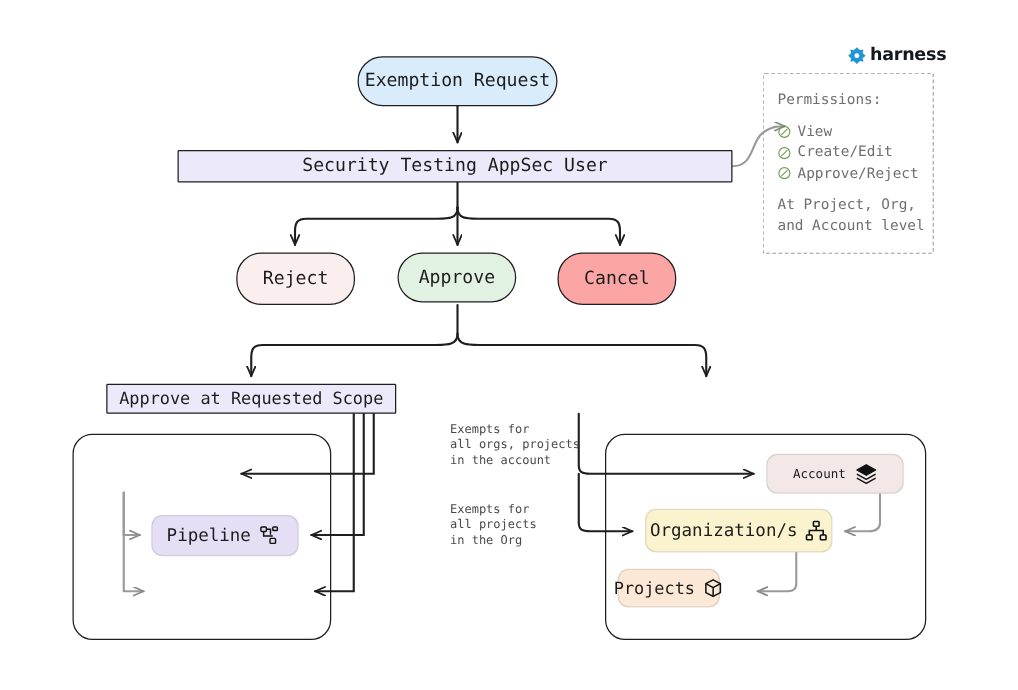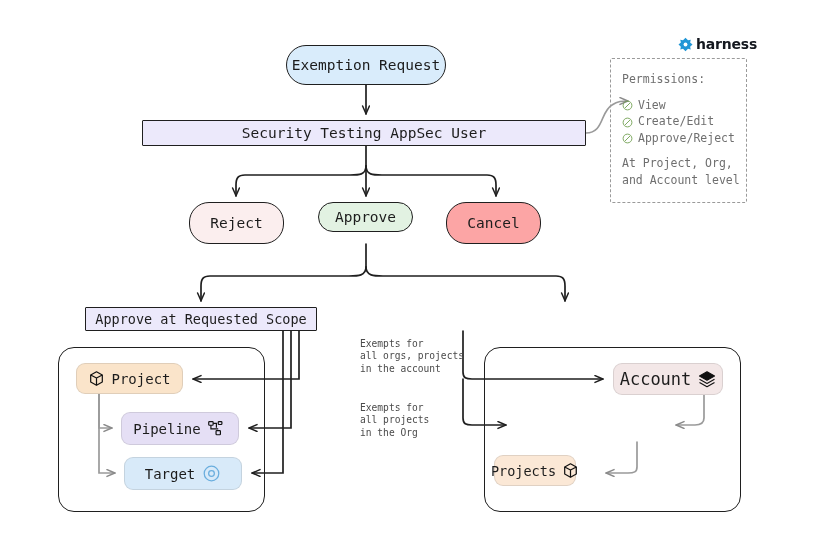--- a/index.html
+++ b/index.html
@@ -11,33 +11,33 @@
   .node{position:absolute;box-sizing:border-box;display:flex;align-items:center;
         justify-content:center;font-family:"DejaVu Sans Mono","Liberation Mono",monospace;
         color:#1c1c1c;white-space:nowrap;}
   .rnd{border:1.6px solid #1f1f1f;border-radius:20px;}
   .sq{border:1.6px solid #1f1f1f;border-radius:1px;}
   .soft{border:1.4px solid rgba(120,120,120,.20);border-radius:9px;}
 
   .n-exemption{left:286px;top:45px;width:160px;height:40px;background:#d9ecfb;font-size:14.5px;}
   .n-user{left:142px;top:120px;width:444px;height:26px;background:#ece9fb;font-size:14.5px;}
   .n-reject{left:189px;top:202px;width:95px;height:42px;background:#fbeeee;font-size:14.5px;}
-  .n-approve{left:318px;top:202px;width:95px;height:30px;background:#e2f2e2;font-size:14.5px;}
+  .n-approve{left:318px;top:202px;width:95px;height:40px;background:#e2f2e2;font-size:14.5px;}
   .n-cancel{left:446px;top:202px;width:95px;height:42px;background:#fca5a5;font-size:14.5px;}
   .n-scope-req{left:85px;top:307px;width:232px;height:24px;background:#ece9fb;font-size:13.5px;}
   .n-scope-high{left:455px;top:307px;width:218px;height:24px;background:#ece9fb;font-size:13.5px;}
 
   .group{position:absolute;border:1.7px solid #1f1f1f;border-radius:16px;background:transparent;}
   .g-left{left:58px;top:347px;width:205px;height:163px;}
   .g-right{left:484px;top:347px;width:255px;height:163px;}
 
   .n-project{left:76px;top:363px;width:107px;height:31px;background:#fae4ca;font-size:14px;gap:6px;}
   .n-pipeline{left:121px;top:412px;width:118px;height:33px;background:#e5dff5;font-size:14px;gap:7px;}
   .n-target{left:124px;top:457px;width:118px;height:33px;background:#d8eaf9;font-size:14px;gap:7px;}
-  .n-account{left:613px;top:363px;width:110px;height:32px;background:#f3e7e7;font-size:17px;gap:7px;}
+  .n-account{left:613px;top:363px;width:110px;height:32px;background:#f3e7e7;font-size:10px;gap:7px;}
   .n-org{left:516px;top:407px;width:150px;height:35px;background:#faf3cd;font-size:14px;gap:6px;}
   .n-projects{left:494px;top:455px;width:82px;height:31px;background:#fbe8d6;font-size:13.5px;gap:6px;}
 
   .perm{position:absolute;left:610px;top:58px;width:137px;height:145px;
         border:1.6px dashed #9a9a9a;border-radius:2px;box-sizing:border-box;
         padding:12px 0 0 11px;color:#6f6f6f;font-size:11.5px;line-height:16.5px;}
   .perm .row{display:flex;align-items:center;gap:5px;}
   .perm .gap{height:9px;}
   .chk{flex:0 0 auto;display:inline-block;width:11px;height:11px;}
 
@@ -110,64 +110,57 @@
   <div class="node rnd n-exemption">Exemption Request</div>
 
   <div class="node sq n-user">Security Testing AppSec User</div>
 
   <div class="node rnd n-reject">Reject</div>
   <div class="node rnd n-approve">Approve</div>
   <div class="node rnd n-cancel">Cancel</div>
 
   <div class="node sq n-scope-req">Approve at Requested Scope</div>
 
-  <div class="node soft n-project">
-    <span class="ico">
-      <svg width="17" height="17" viewBox="0 0 24 24" fill="none" stroke="#111" stroke-width="1.7" stroke-linejoin="round">
-        <path d="M12 2.6 20.2 7v10L12 21.4 3.8 17V7z"></path>
-        <path d="M3.8 7 12 11.4 20.2 7M12 11.4v10"></path>
-      </svg>
-    </span>
-    <span>Project</span>
-  </div>
 
   <div class="node soft n-pipeline">
     <span>Pipeline</span>
     <span class="ico">
       <svg width="19" height="17" viewBox="0 0 26 22" fill="none" stroke="#111" stroke-width="1.6">
         <rect x="1" y="1.5" width="6" height="5" rx="1"></rect>
         <rect x="14" y="1.5" width="5" height="4" rx="1"></rect>
         <rect x="11" y="14" width="6" height="5.5" rx="1"></rect>
         <path d="M7 4h4.5v6M14 11.5h-3"></path>
         <path d="M4 6.5v5h7"></path>
       </svg>
     </span>
   </div>
 
-  <div class="node soft n-target">
-    <span>Target</span>
-    <span class="ico">
-      <svg width="19" height="19" viewBox="0 0 24 24" fill="none" stroke="#6aaede" stroke-width="1.6">
-        <circle cx="12" cy="12" r="9.2"></circle>
-        <circle cx="12" cy="12" r="3.6"></circle>
-      </svg>
-    </span>
-  </div>
 
   <div class="node soft n-account">
     <span>Account</span>
     <span class="ico">
       <svg width="18" height="18" viewBox="0 0 24 24" fill="#111" stroke="#111" stroke-width="1.5" stroke-linejoin="round">
         <path d="M12 2.4 22 8l-10 5.6L2 8z"></path>
         <path d="M2 12.4 12 18l10-5.6" fill="none"></path>
         <path d="M2 16.6 12 22.2l10-5.6" fill="none"></path>
       </svg>
     </span>
   </div>
 
+  <div class="node soft n-org">
+    <span>Organization/s</span>
+    <span class="ico">
+      <svg width="18" height="18" viewBox="0 0 24 24" fill="none" stroke="#111" stroke-width="1.7">
+        <rect x="9" y="1.6" width="6" height="5" rx="0.8"></rect>
+        <rect x="1.6" y="16" width="6" height="5" rx="0.8"></rect>
+        <rect x="16.4" y="16" width="6" height="5" rx="0.8"></rect>
+        <path d="M12 6.6v4.6M4.6 16v-4.8h14.8V16"></path>
+      </svg>
+    </span>
+  </div>
 
   <div class="node soft n-projects">
     <span>Projects</span>
     <span class="ico">
       <svg width="17" height="17" viewBox="0 0 24 24" fill="none" stroke="#111" stroke-width="1.7" stroke-linejoin="round">
         <path d="M12 2.6 20.2 7v10L12 21.4 3.8 17V7z"></path>
         <path d="M3.8 7 12 11.4 20.2 7M12 11.4v10"></path>
       </svg>
     </span>
   </div>

